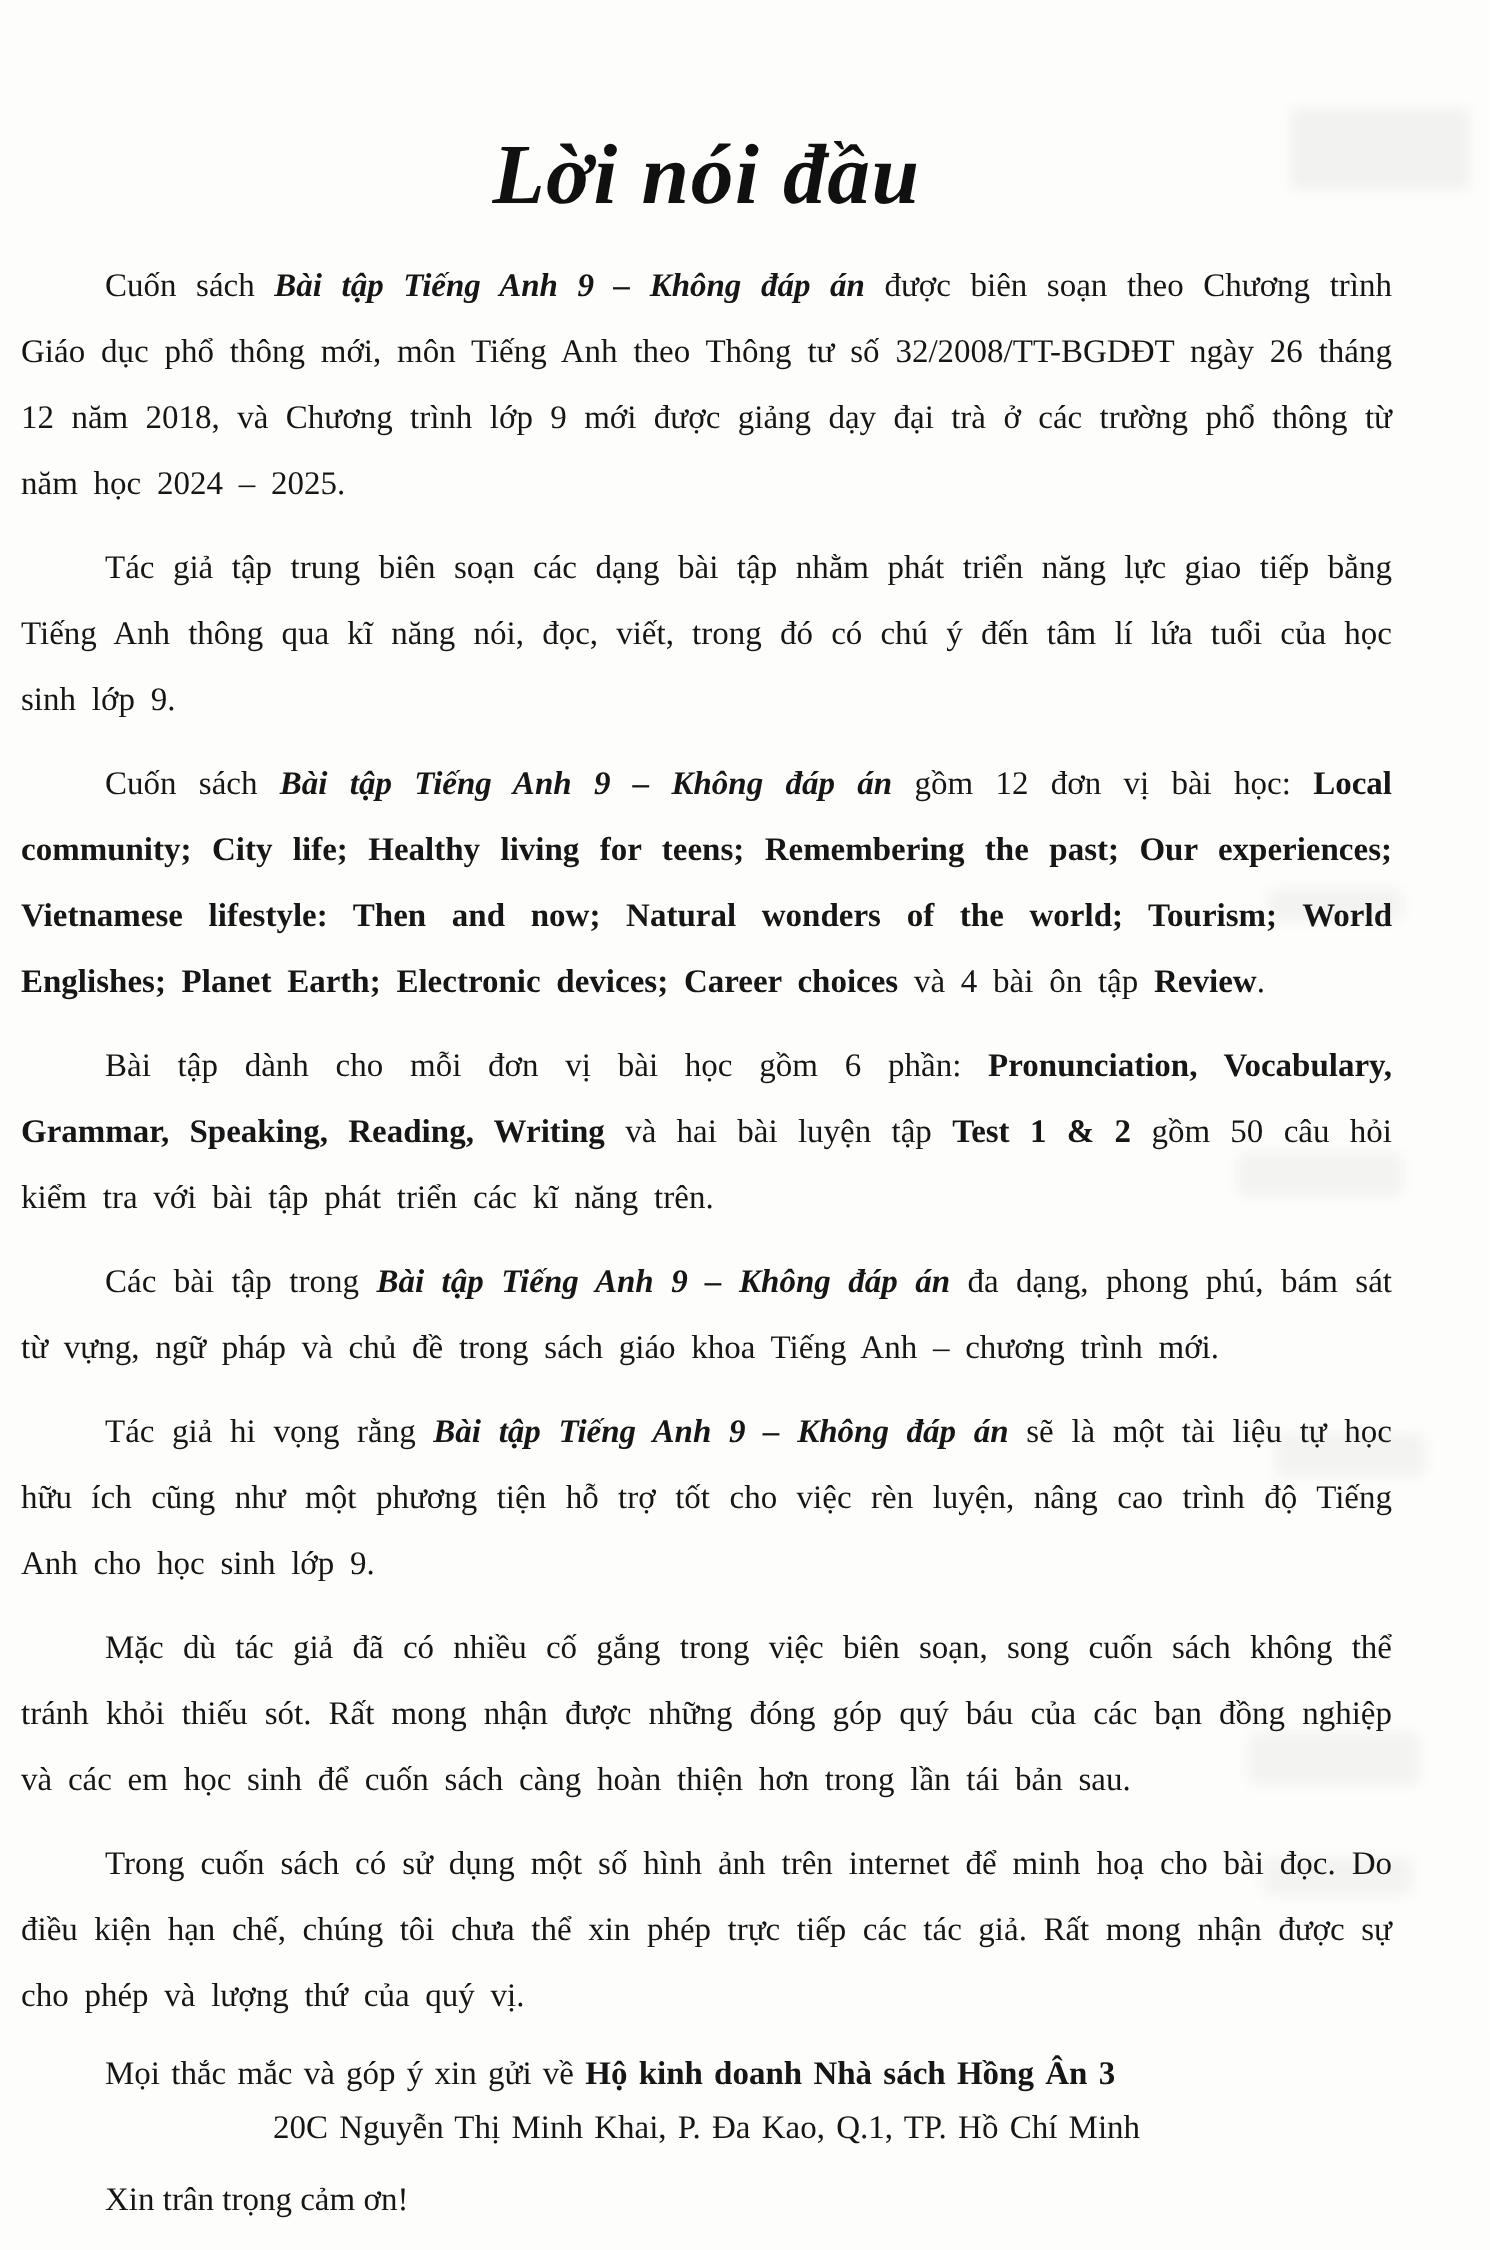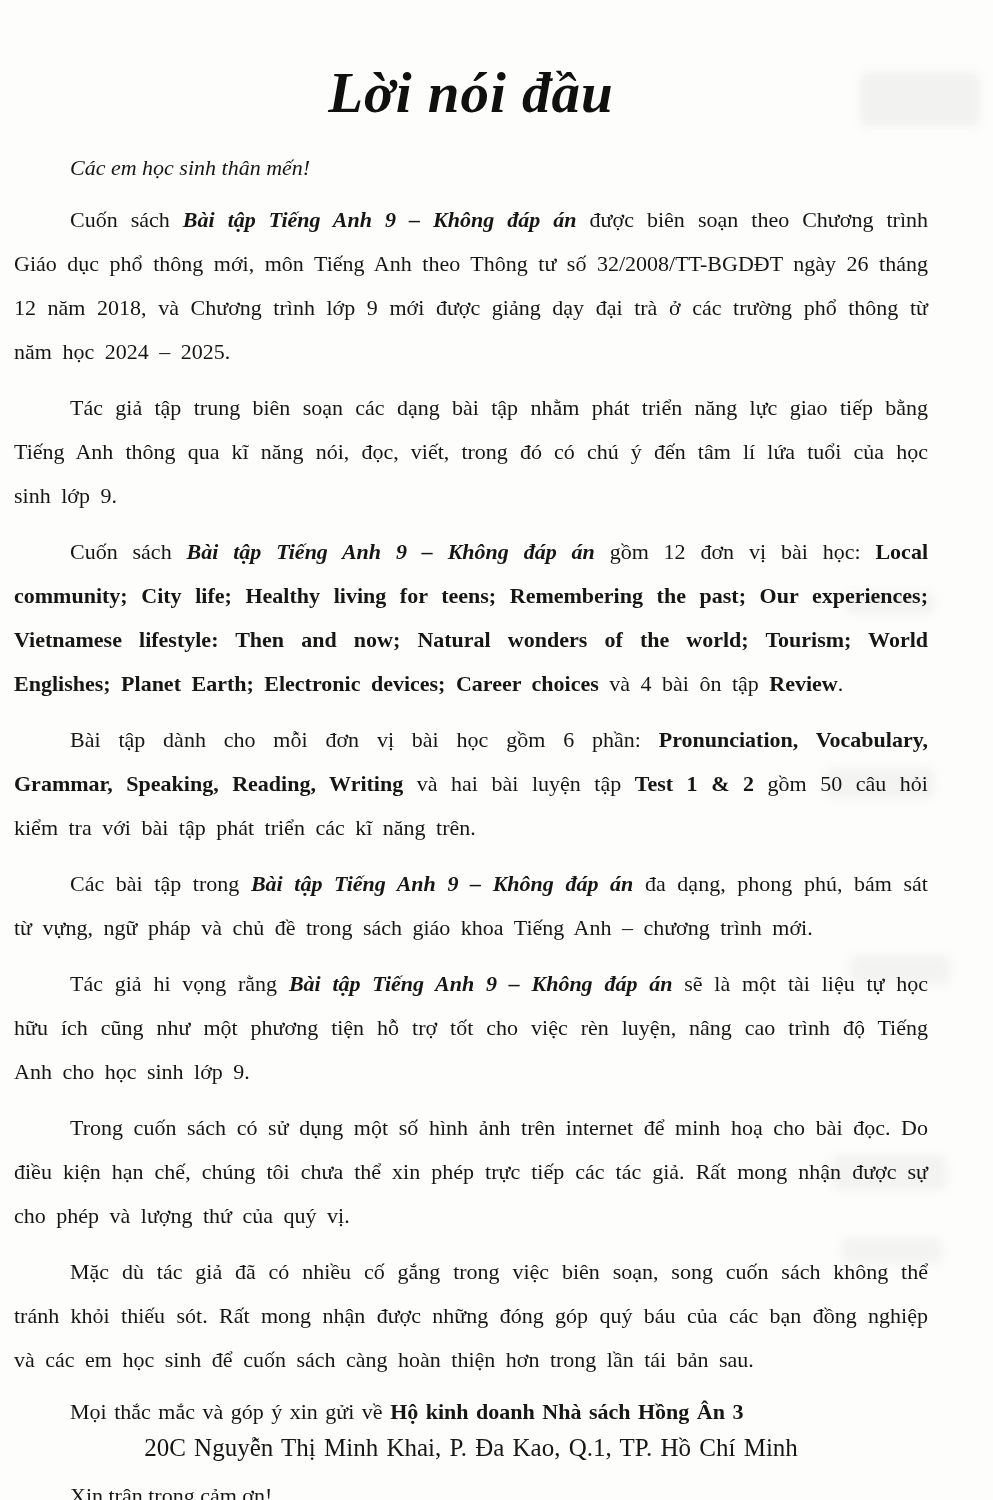--- a/index.html
+++ b/index.html
@@ -15,21 +15,21 @@
     color: #161616;
     overflow: hidden;
   }
   .content {
     position: relative;
     margin-left: 14px;
     margin-right: 65px; 
   }
   .title {
     margin: 0;
-    padding-top: 56px;
+    padding-top: 80px;
     text-align: center;
     font-size: 57px;
     line-height: 74px;
     font-weight: bold;
     font-style: italic;
     letter-spacing: 1px;
     color: #101010;
   }
   .salutation {
     margin: 22px 0 0 0;
@@ -51,21 +51,21 @@
   .bi { font-weight: bold; font-style: italic; }
   .contact-line1 {
     margin: 14px 0 0 0;
     font-size: 22px;
     line-height: 32px;
     text-indent: 56px;
     word-spacing: 2px;
   }
   .contact-center {
     margin: 4px 0 0 0;
-    font-size: 25px;
+    font-size: 22px;
     line-height: 32px;
     text-align: center;
     word-spacing: 2px;
   }
   .closing {
     margin: 16px 0 0 0;
     font-size: 22px;
     line-height: 32px;
     text-indent: 56px;
   }
@@ -102,38 +102,37 @@
   <div class="artifact a2"></div>
   <div class="artifact a3"></div>
   <div class="artifact a4"></div>
   <div class="artifact a5"></div>
   <div class="artifact a6"></div>
 
   <div class="content">
 
     <h1 class="title">Lời nói đầu</h1>
 
-    <p class="salutation">Các em học sinh thân mến!</p>
 
     <p class="para first"><span>Cuốn sách </span><span class="bi">Bài tập Tiếng Anh 9 – Không đáp án</span><span> được biên soạn theo Chương trình Giáo dục phổ thông mới, môn Tiếng Anh theo Thông tư số 32/2008/TT-BGDĐT ngày 26 tháng 12 năm 2018, và Chương trình lớp 9 mới được giảng dạy đại trà ở các trường phổ thông từ năm học 2024 – 2025.</span></p>
 
     <p class="para"><span>Tác giả tập trung biên soạn các dạng bài tập nhằm phát triển năng lực giao tiếp bằng Tiếng Anh thông qua kĩ năng nói, đọc, viết, trong đó có chú ý đến tâm lí lứa tuổi của học sinh lớp 9.</span></p>
 
     <p class="para"><span>Cuốn sách </span><span class="bi">Bài tập Tiếng Anh 9 – Không đáp án</span><span> gồm 12 đơn vị bài học: </span><span class="b">Local community; City life; Healthy living for teens; Remembering the past; Our experiences; Vietnamese lifestyle: Then and now; Natural wonders of the world; Tourism; World Englishes; Planet Earth; Electronic devices; Career choices</span><span> và 4 bài ôn tập </span><span class="b">Review</span><span>.</span></p>
 
     <p class="para"><span>Bài tập dành cho mỗi đơn vị bài học gồm 6 phần: </span><span class="b">Pronunciation, Vocabulary, Grammar, Speaking, Reading, Writing</span><span> và hai bài luyện tập </span><span class="b">Test 1 &amp; 2</span><span> gồm 50 câu hỏi kiểm tra với bài tập phát triển các kĩ năng trên.</span></p>
 
 
     <p class="para"><span>Các bài tập trong </span><span class="bi">Bài tập Tiếng Anh 9 – Không đáp án</span><span> đa dạng, phong phú, bám sát từ vựng, ngữ pháp và chủ đề trong sách giáo khoa Tiếng Anh – chương trình mới.</span></p>
 
     <p class="para"><span>Tác giả hi vọng rằng </span><span class="bi">Bài tập Tiếng Anh 9 – Không đáp án</span><span> sẽ là một tài liệu tự học hữu ích cũng như một phương tiện hỗ trợ tốt cho việc rèn luyện, nâng cao trình độ Tiếng Anh cho học sinh lớp 9.</span></p>
 
+    <p class="para"><span>Mặc dù tác giả đã có nhiều cố gắng trong việc biên soạn, song cuốn sách không thể tránh khỏi thiếu sót. Rất mong nhận được những đóng góp quý báu của các bạn đồng nghiệp và các em học sinh để cuốn sách càng hoàn thiện hơn trong lần tái bản sau.</span></p>
+
     <p class="para"><span>Trong cuốn sách có sử dụng một số hình ảnh trên internet để minh hoạ cho bài đọc. Do điều kiện hạn chế, chúng tôi chưa thể xin phép trực tiếp các tác giả. Rất mong nhận được sự cho phép và lượng thứ của quý vị.</span></p>
-
-    <p class="para"><span>Mặc dù tác giả đã có nhiều cố gắng trong việc biên soạn, song cuốn sách không thể tránh khỏi thiếu sót. Rất mong nhận được những đóng góp quý báu của các bạn đồng nghiệp và các em học sinh để cuốn sách càng hoàn thiện hơn trong lần tái bản sau.</span></p>
 
     <p class="contact-line1"><span>Mọi thắc mắc và góp ý xin gửi về </span><span class="b">Hộ kinh doanh Nhà sách Hồng Ân 3</span></p>
 
     <p class="contact-center">20C Nguyễn Thị Minh Khai, P. Đa Kao, Q.1, TP. Hồ Chí Minh</p>
 
 
     <p class="closing">Xin trân trọng cảm ơn!</p>
 
     <p class="signature">Tác giả</p>
 

